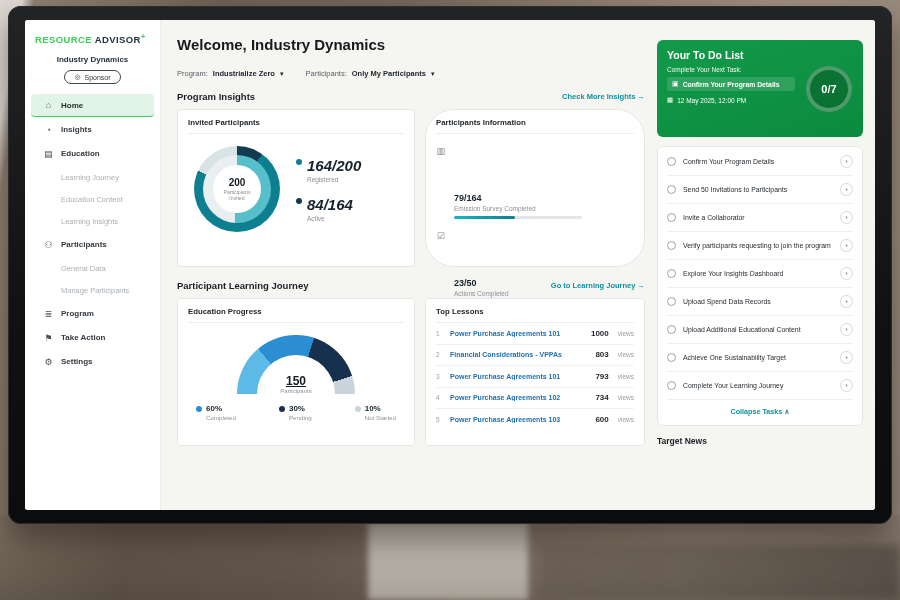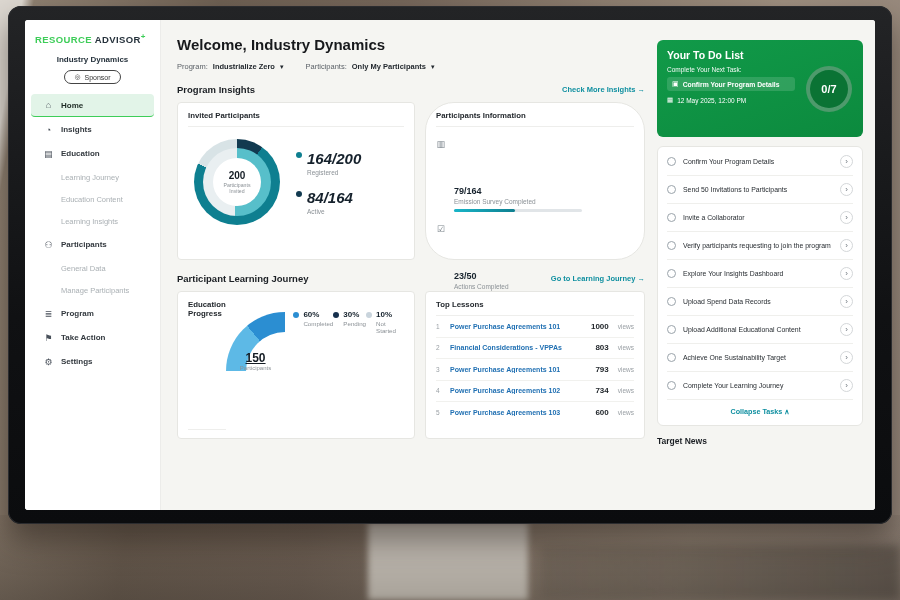--- a/index.html
+++ b/index.html
@@ -28,21 +28,21 @@
   .badge-pill { border:1px solid #444; border-radius:9px; padding:2px 9px; font-size:7px; color:#333; display:flex; gap:4px; align-items:center; background:#fff; }
   .nav-item { display:flex; align-items:center; gap:7px; height:23px; padding:0 8px 0 12px; margin:1px 6px;
     font-size:8px; font-weight:bold; color:#33393f; border-radius:4px; cursor:pointer; }
   .nav-item .nicon { width:11px; text-align:center; color:#49505a; font-size:9px; font-weight:normal; }
   .nav-item.active { background:#e2f4e8; border-bottom:1.5px solid #3dcd58; color:#1d2a24; }
   .nav-sub { display:flex; align-items:center; height:22px; margin:0 6px; padding-left:30px; font-size:7.5px; color:#aab0b4; cursor:pointer; }
 
   
   .center { flex:1; background:#f5f5f2; padding:12px 12px 0 16px; min-width:0; }
   .welcome { font-size:15px; font-weight:bold; color:#17191c; margin-top:4px; }
-  .filters { display:flex; gap:22px; margin-top:9px; align-items:flex-end; }
+  .filters { display:flex; gap:22px; margin-top:16px; align-items:flex-end; }
   .filter { display:flex; gap:5px; align-items:center; font-size:7.5px; }
   .filter .flabel { color:#5c6268; }
   .filter .fvalue { color:#22282e; font-weight:bold; cursor:pointer; }
   .filter .chev { color:#22282e; font-size:7px; }
   .sec-row { display:flex; justify-content:space-between; align-items:center; margin-top:13px; }
   .sec-title { font-size:9.5px; font-weight:bold; color:#1b1f24; }
   .sec-link { font-size:7.5px; font-weight:bold; color:#0f8fa0; cursor:pointer; }
   .cards { display:flex; gap:10px; margin-top:7px;justify-content:space-between; }
   .card { background:#fff; border:1px solid #e6e6e2; border-radius:4px; padding:8px 10px; }
   .card-title { font-size:7.8px; font-weight:bold; color:#23282d; padding-bottom:6px; border-bottom:1px solid #eeeeec; }
@@ -65,21 +65,21 @@
 
   .card-info { flex:1; height:158px;border-radius:29px; }
   .stat { display:flex; gap:8px; margin-top:11px; }
   .stat .sicon { color:#7c858c; font-size:9px; width:10px; text-align:center; margin-top:1px; }
   .stat .sval { font-size:9px; font-weight:bold; color:#15212c;margin-top:48px; }
   .stat .slab { font-size:6.5px; color:#8b9196; margin-top:2px; }
   .pbar { width:128px; height:3px; border-radius:2px; background:#e1e5e8; margin-top:4px; }
   .pfill { height:3px; border-radius:2px; background:linear-gradient(90deg,#19b5c8,#0e7f90); }
   .w48 { width:48%; } .w46 { width:46%; }
 
-  .card-edu { width:238px; height:148px; display:flex; flex-direction:row; }
+  .card-edu { width:238px; height:148px; display:flex; flex-direction:column; }
   .gauge { position:relative; width:118px; height:59px; margin:12px auto 0; overflow:hidden; }
   .gauge-fill { position:absolute; left:0; top:0; width:118px; height:118px; border-radius:50%;
     background: conic-gradient(from 270deg, #5db9e6 0deg 50deg, #2b8ed2 50deg 108deg, #16304d 108deg 162deg, #c9d4dc 162deg 180deg, rgba(255,255,255,0) 180deg); }
   .gauge-hole { position:absolute; left:20px; top:20px; width:78px; height:78px; border-radius:50%; background:#fff; }
   .gauge-text { position:absolute; left:0; right:0; bottom:0; text-align:center; }
   .gauge-text .gv { font-size:12px; font-weight:bold; color:#141c24;text-decoration:underline; }
   .gauge-text .gl { font-size:6px; color:#8b9196; }
   .glegend { display:flex; justify-content:space-between; padding:10px 8px 0; }
   .gleg-item { display:flex; gap:4px; }
   .gleg-val { font-size:8px; font-weight:bold; color:#15212c; }

